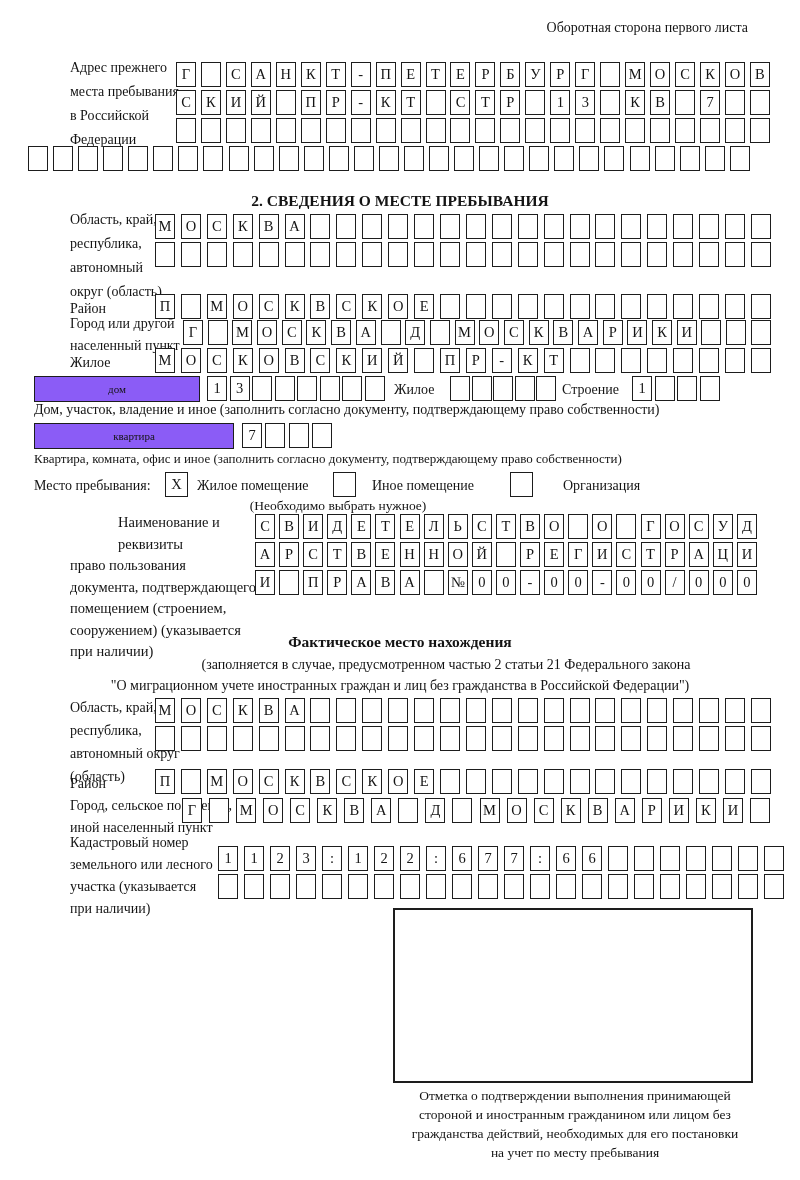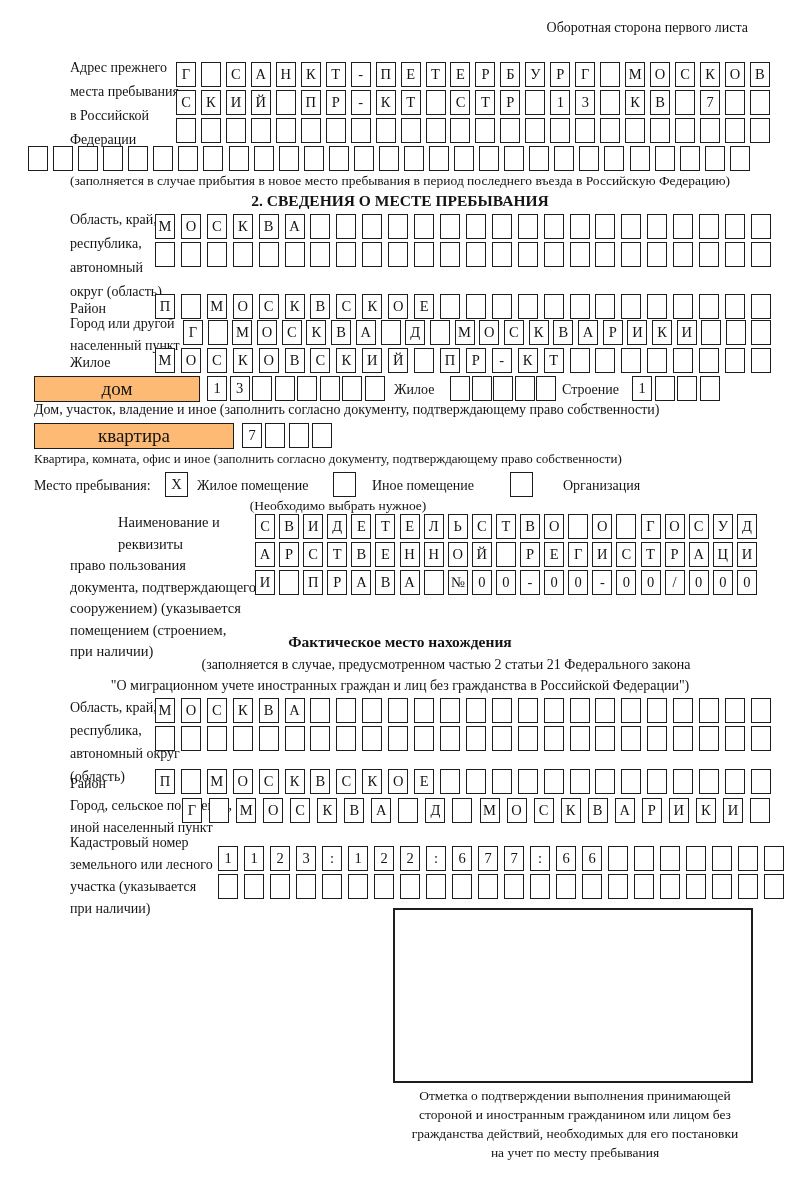--- a/index.html
+++ b/index.html
@@ -6,21 +6,21 @@
   .page{position:relative;width:800px;height:1180px;background:#fff;
         font-family:"Liberation Serif","DejaVu Serif",serif;color:#141414;overflow:hidden;}
   .abs{position:absolute;}
   .lbl{font-size:14px;line-height:23px;}
   .small{font-size:13.5px;}
   .cells{position:absolute;display:flex;justify-content:space-between;}
   .cell{width:20px;height:25px;border:1.6px solid #1d1d1d;box-sizing:border-box;
         display:flex;align-items:center;justify-content:center;
         font-size:14.5px;font-family:"Liberation Serif","DejaVu Serif",serif;background:#fff;flex:0 0 auto;}
   .widebox{position:absolute;height:26px;border:1.6px solid #1d1d1d;box-sizing:border-box;
-        display:flex;align-items:center;justify-content:center;font-size:19px;background:#fdba74;}
+        display:flex;align-items:center;justify-content:center;font-size:11px;background:#8b5cf6;}
   .title{font-weight:bold;font-size:15.5px;text-align:center;width:100%;}
   .center{text-align:center;width:100%;}
   .cb{width:23px;height:25px;}
   .stampbox{position:absolute;border:2px solid #1d1d1d;box-sizing:border-box;background:#fff;}
 </style>
 </head>
 <body>
 
 <div class="page">
 
@@ -134,21 +134,20 @@
       <span class="cell"></span>
       <span class="cell"></span>
       <span class="cell"></span>
       <span class="cell"></span>
       <span class="cell"></span>
       <span class="cell"></span>
       <span class="cell"></span>
       <span class="cell"></span>
       <span class="cell"></span>
     </div>
-  <div class="abs small center" style="top:173px;left:0;">(заполняется в случае прибытия в новое место пребывания в период последнего въезда в Российскую Федерацию)</div>
 
   <div class="abs title" style="top:192px;left:0;">2. СВЕДЕНИЯ О МЕСТЕ ПРЕБЫВАНИЯ</div>
 
   <div class="abs" style="left:70px;top:208px;width:120px;">
     <div class="lbl" style="line-height:24px;">Область, край,</div>
     <div class="lbl" style="line-height:24px;">республика,</div>
     <div class="lbl" style="line-height:24px;">автономный</div>
     <div class="lbl" style="line-height:24px;">округ (область)</div>
   </div>
   <div class="cells" style="left:155px;top:214px;width:616px;">
@@ -334,22 +333,22 @@
   <span class="cell cb abs" style="left:333px;top:472px;"></span>
   <div class="abs lbl" style="left:372px;top:474px;">Иное помещение</div>
   <span class="cell cb abs" style="left:510px;top:472px;"></span>
   <div class="abs lbl" style="left:563px;top:474px;">Организация</div>
   <div class="abs small" style="left:213px;top:498px;width:250px;text-align:center;">(Необходимо выбрать нужное)</div>
 
   <div class="abs" style="left:70px;top:512px;width:200px;">
     <div style="font-size:14.5px;line-height:21.5px;margin-left:48px;">Наименование и реквизиты</div>
     <div style="font-size:14.5px;line-height:21.5px;">право пользования</div>
     <div style="font-size:14.5px;line-height:21.5px;">документа, подтверждающего</div>
+    <div style="font-size:14.5px;line-height:21.5px;">помещением (строением,</div>
     <div style="font-size:14.5px;line-height:21.5px;">сооружением) (указывается</div>
-    <div style="font-size:14.5px;line-height:21.5px;">помещением (строением,</div>
     <div style="font-size:14.5px;line-height:21.5px;">при наличии)</div>
   </div>
   <div class="cells" style="left:255px;top:514px;width:502px;">
       <span class="cell">С</span>
       <span class="cell">В</span>
       <span class="cell">И</span>
       <span class="cell">Д</span>
       <span class="cell">Е</span>
       <span class="cell">Т</span>
       <span class="cell">Е</span>

